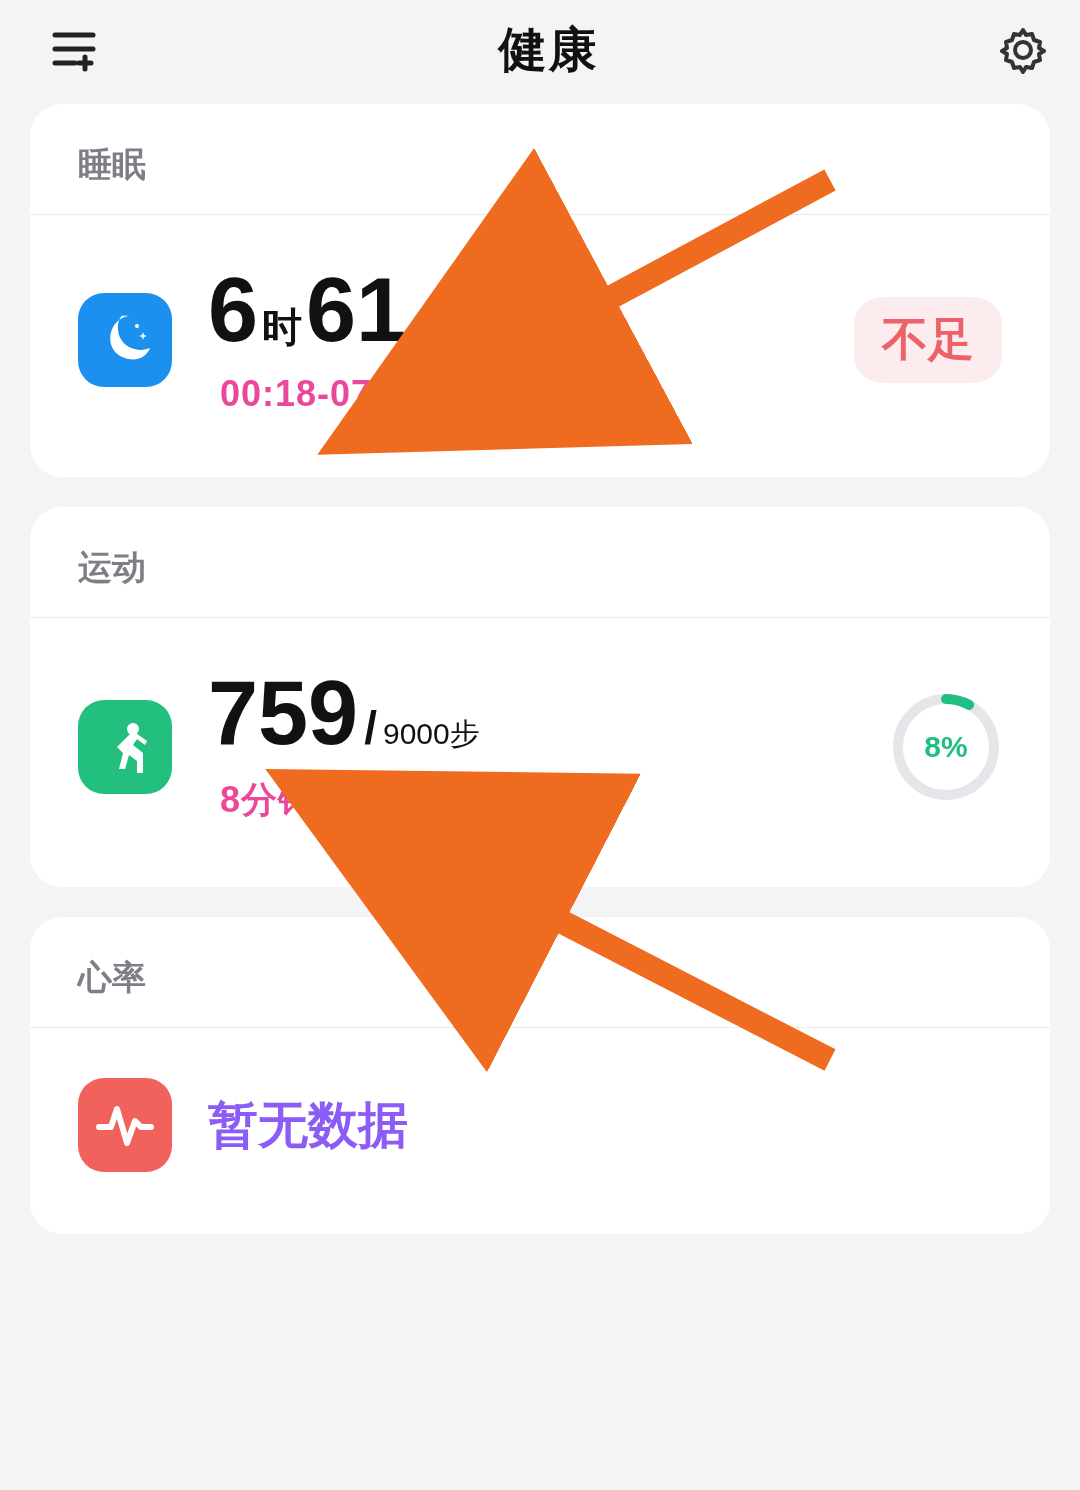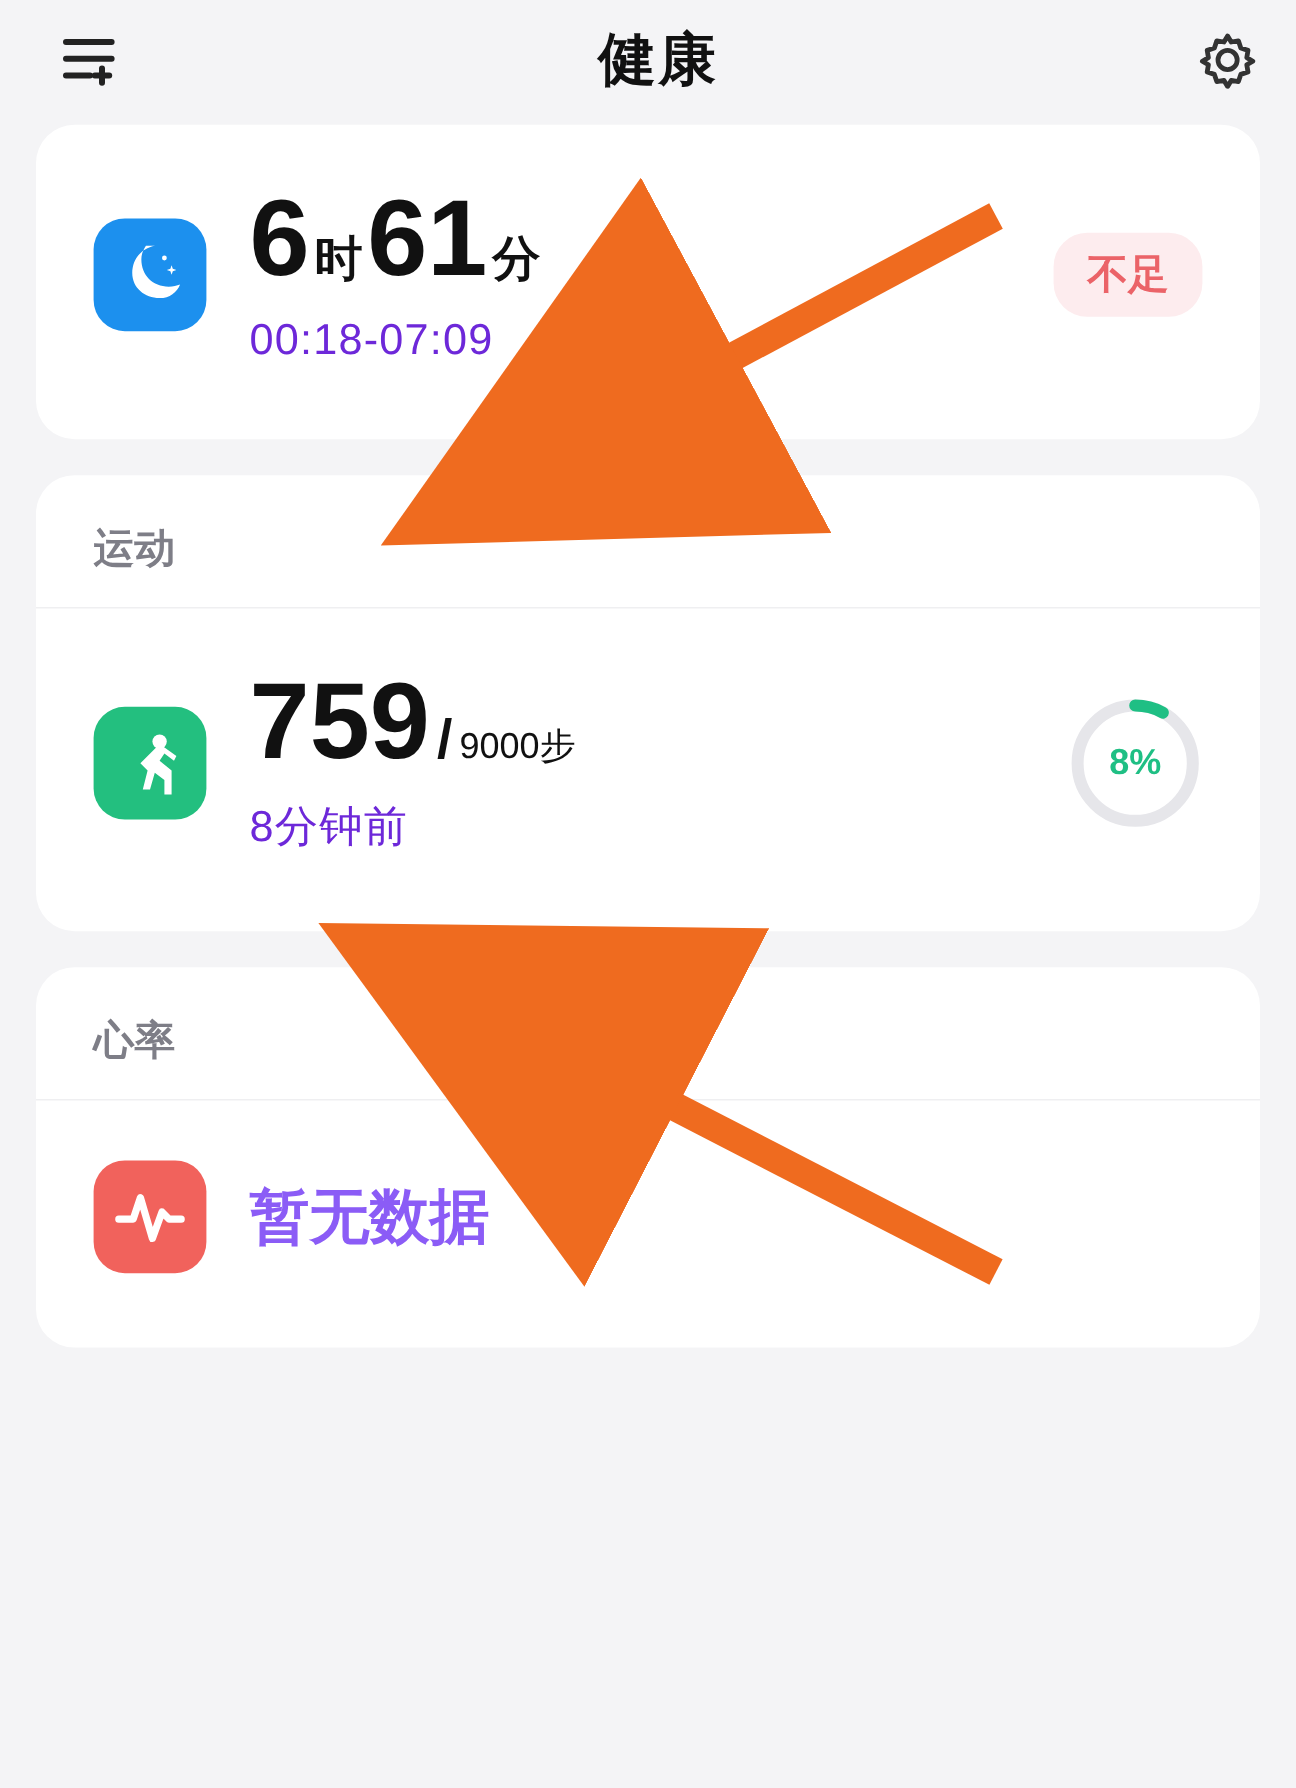--- a/index.html
+++ b/index.html
@@ -64,28 +64,28 @@
   .tile-sport { background: #23bf7f; }
   .tile-heart { background: #f1625c; }
 
   
   .value-block { flex: 1; display: flex; flex-direction: column; }
   .value-line { display: flex; align-items: baseline; font-weight: 800; }
   .big { font-size: 90px; line-height: 1; }
   .unit { font-size: 40px; font-weight: 800; margin: 0 4px; }
   .sep { font-size: 46px; font-weight: 800; margin: 0 6px; }
   .small-goal { font-size: 30px; font-weight: 400; }
-  .sub { font-size: 36px; color: #6d28d9; font-weight: 400; margin-top: 18px; letter-spacing: 1px; }
+  .sub { font-size: 36px; color: #ec4899; font-weight: 700; margin-top: 18px; letter-spacing: 1px; margin-left: 12px; }
   .nodata { font-size: 50px; color: #8b5cf6; font-weight: 600; }
 
   
   .badge {
     background: #fdecee;
     color: #eb6368;
-    font-size: 34px;
+    font-size: 46px;
     font-weight: 600;
     padding: 12px 28px;
     border-radius: 28px;
     flex-shrink: 0;
   }
 
   
   .ring-wrap {
     width: 112px; height: 112px;
     position: relative;
@@ -128,20 +128,21 @@
         <circle cx="24" cy="24" r="8"></circle>
         <path d="M24 4l3 5 6-1 2 6 6 2-1 6 5 3-5 3 1 6-6 2-2 6-6-1-3 5-3-5-6 1-2-6-6-2 1-6-5-3 5-3-1-6 6-2 2-6 6 1z"></path>
       </g>
     </svg>
   </div>
 </div>
 
 <div class="card-list">
 
   <div class="card">
+    <div class="card-header">睡眠</div>
     <div class="card-body">
       <div class="tile tile-sleep">
         <svg width="56" height="56" viewBox="0 0 56 56">
           <path fill="#fff" d="M36 6c-12 2-20 12-20 24 0 13 11 22 24 22 9 0 15-5 18-12-3 1-6 2-10 2-14 0-24-10-24-24 0-5 2-9 4-12z" transform="translate(-2 -2) scale(0.95)"></path>
           <g fill="#fff">
             <circle cx="40" cy="14" r="2"></circle>
             <path d="M46 20l1 3 3 1-3 1-1 3-1-3-3-1 3-1z"></path>
           </g>
         </svg>
       </div>

